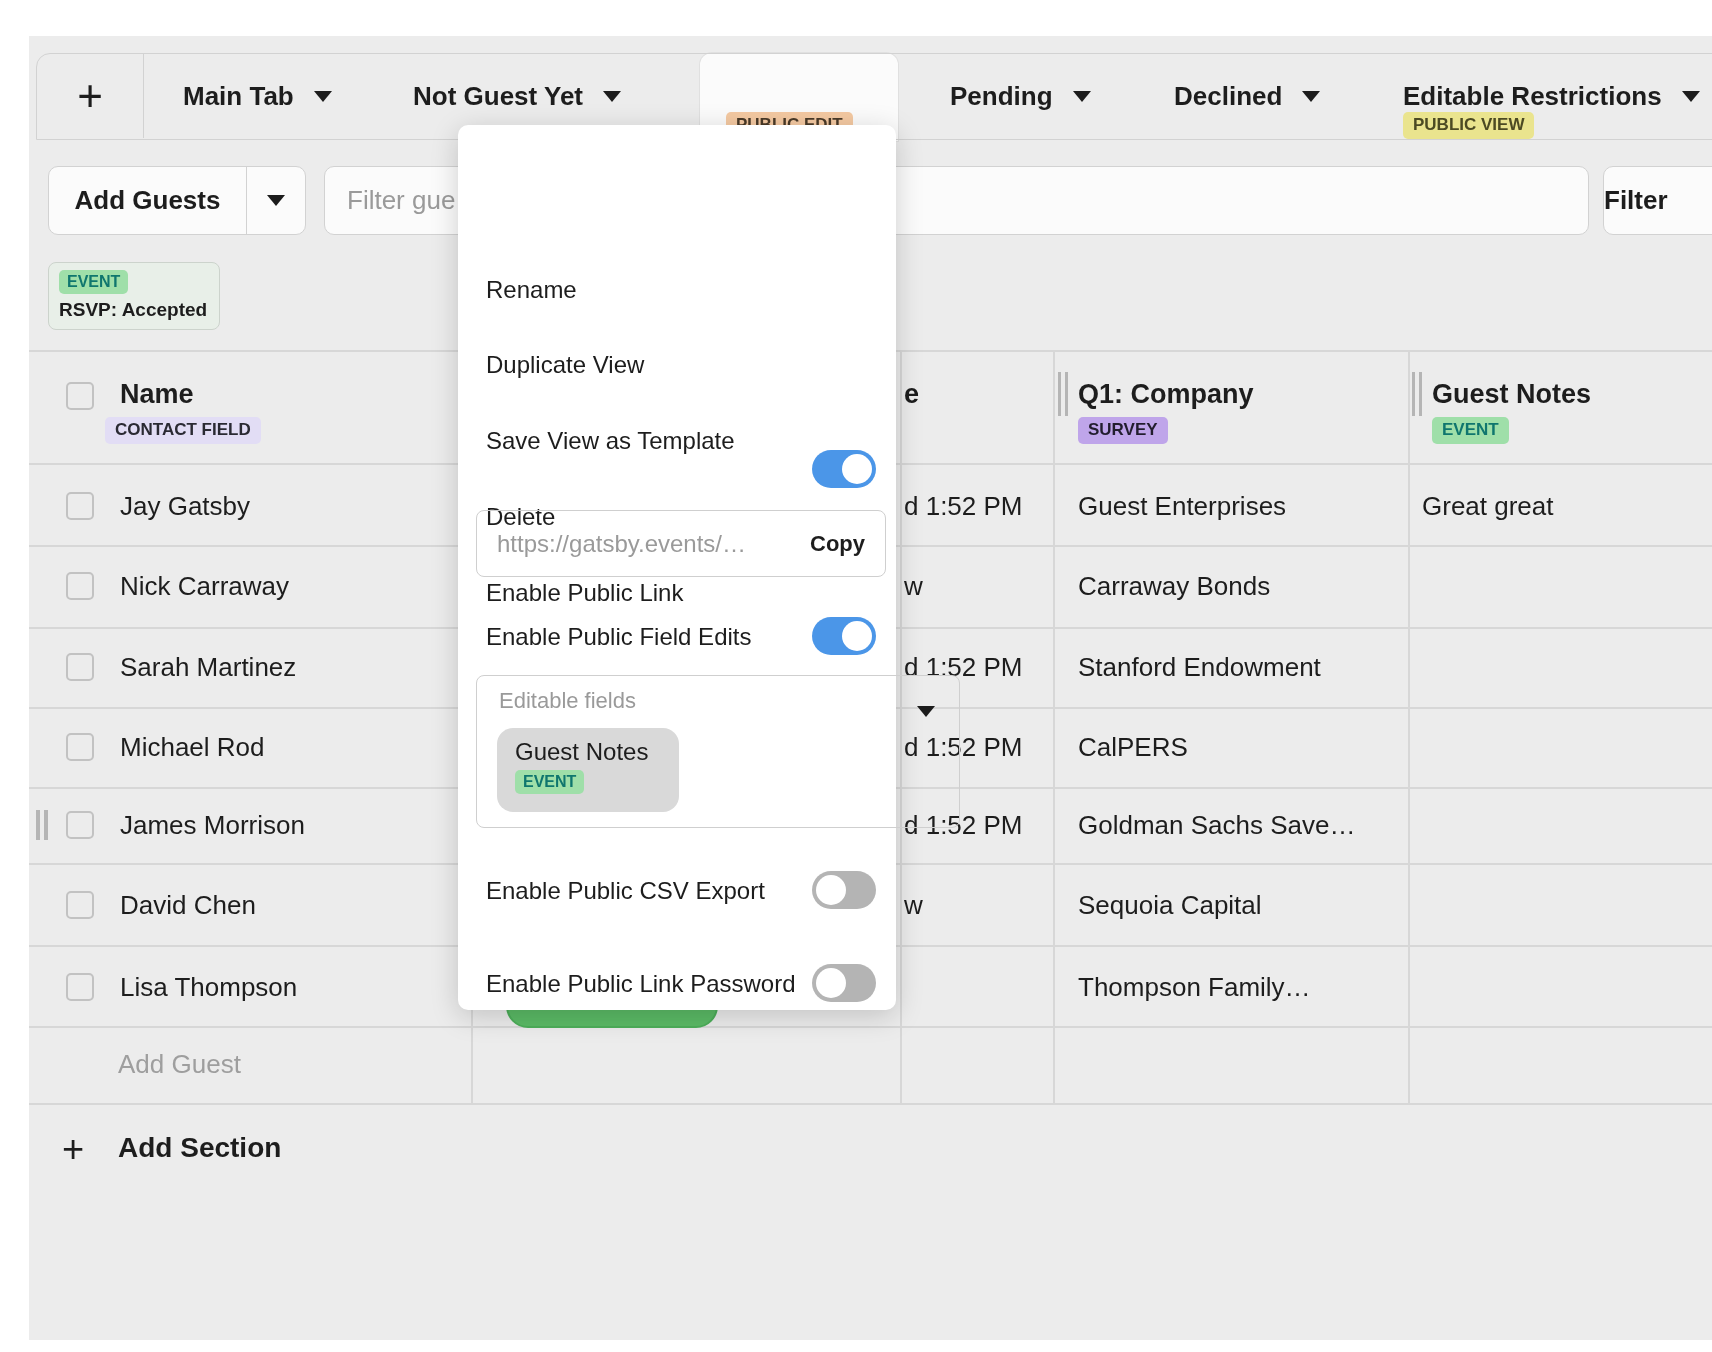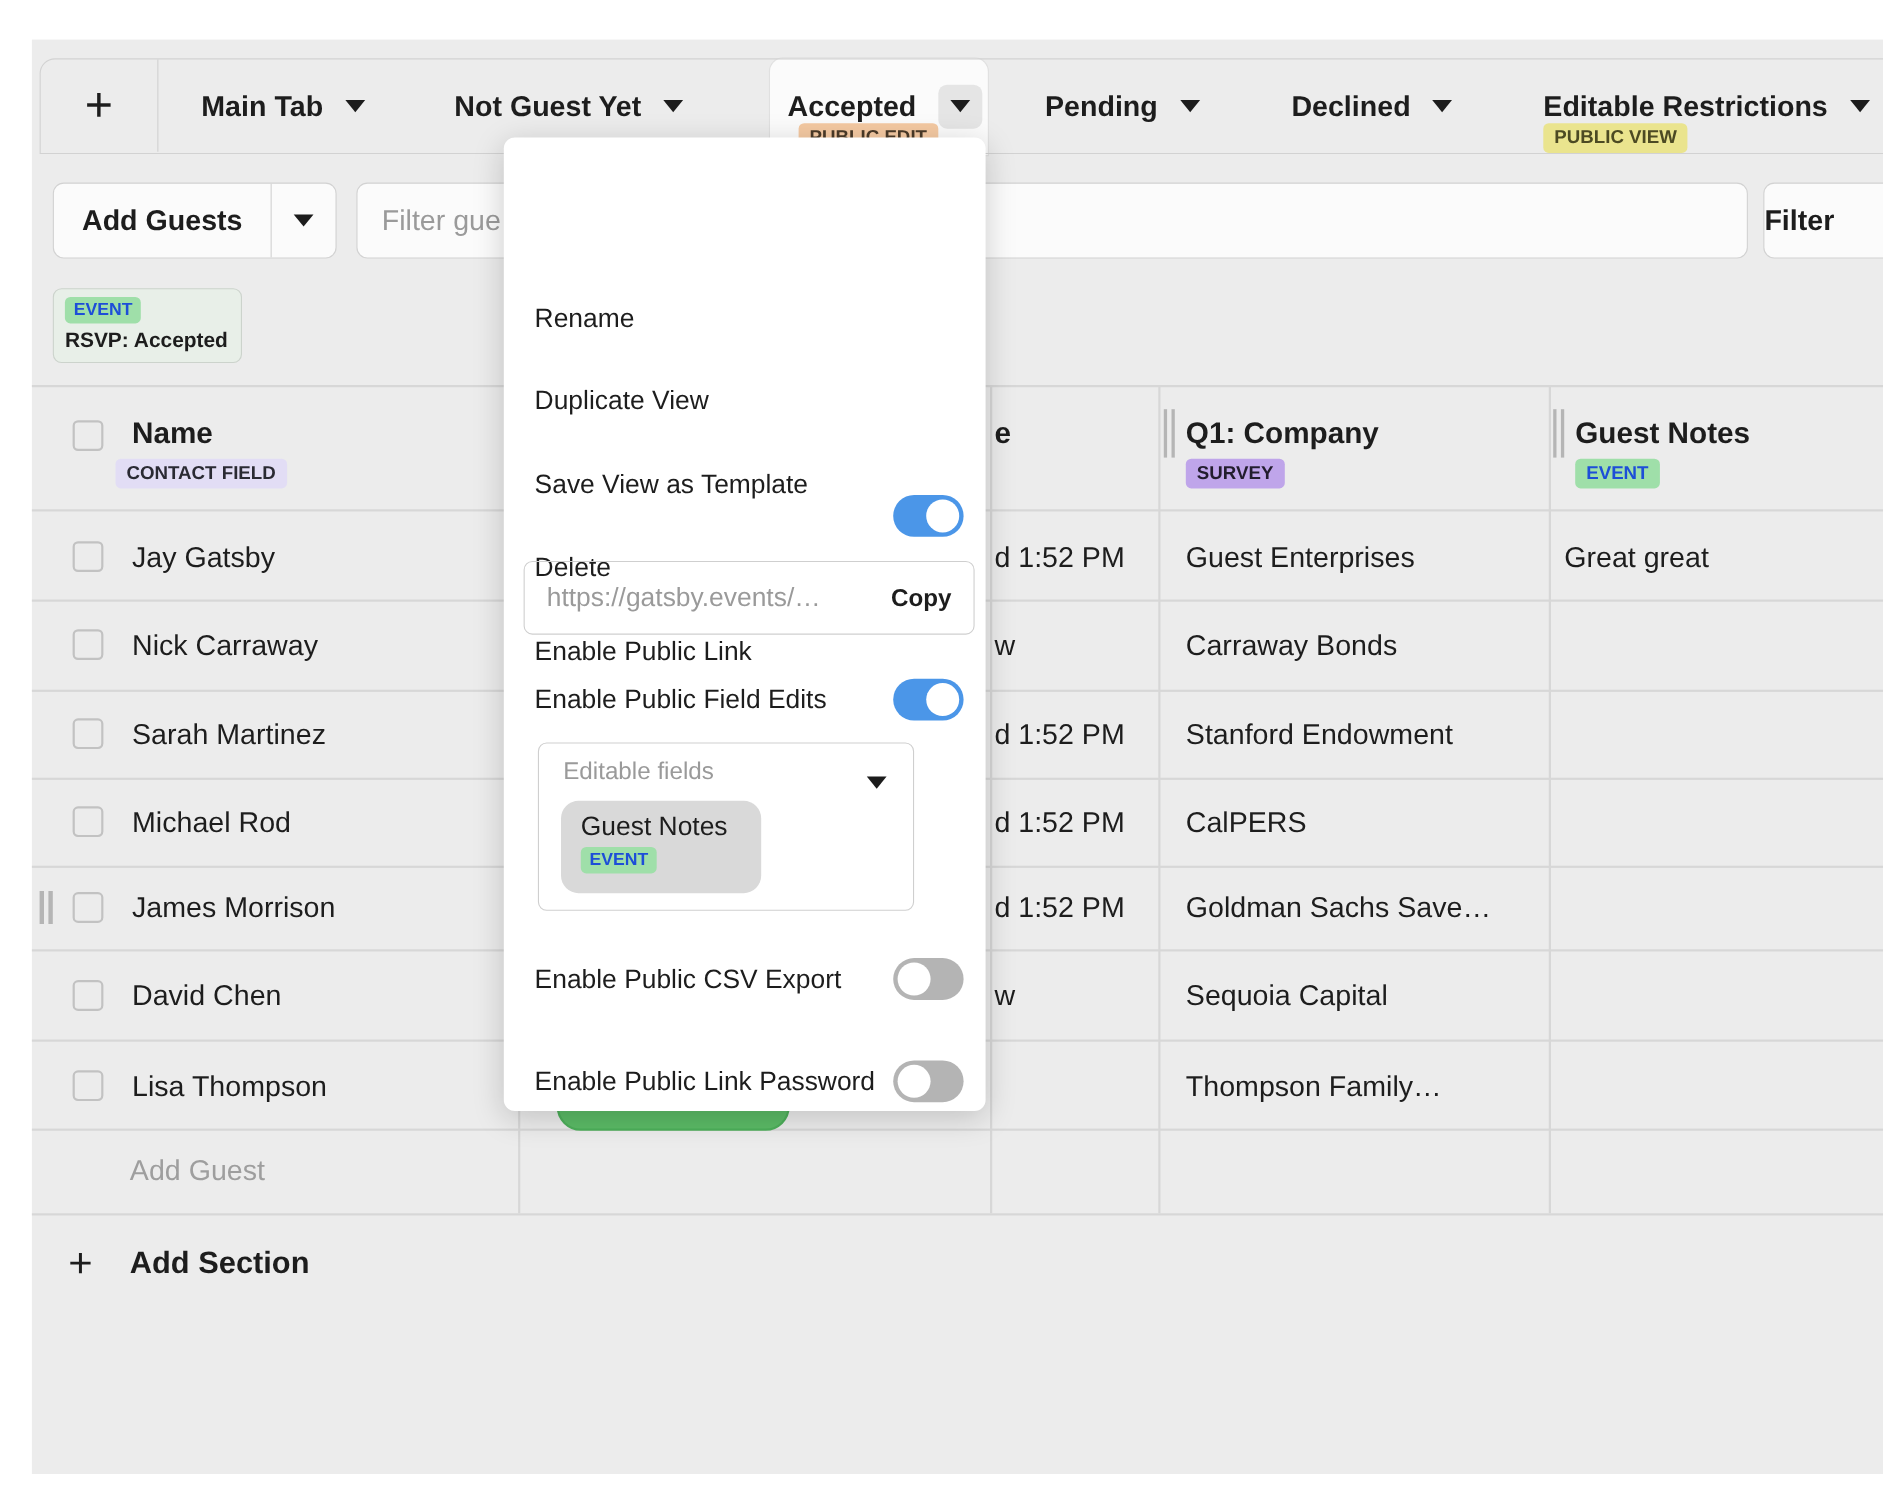--- a/index.html
+++ b/index.html
@@ -21,21 +21,21 @@
   .active-tab-bg{position:absolute;left:700px;top:53px;width:198px;height:88px;background:#fbfbfb;
                  border-radius:12px 12px 0 0;z-index:1;box-shadow:0 0 0 1px #e0e0e0;}
   .caret-btn{width:40px;height:40px;background:#e5e5e5;border-radius:8px;
              display:flex;align-items:center;justify-content:center;}
   .badge{display:inline-block;font-size:17px;font-weight:700;padding:4px 10px;border-radius:5px;
          white-space:nowrap;line-height:1.1;}
   .b-edit{background:#f4c9a2;color:#4a3a28;}
   .b-view{background:#eae48e;color:#4c4a23;}
   .b-contact{background:#e2ddf5;color:#2a2a33;}
   .b-survey{background:#bfa5ea;color:#221d2e;}
-  .b-event{background:#9fdfa9;color:#1d4ed8;}
+  .b-event{background:#9fdfa9;color:#0f766e;}
 
   
   .btn-white{background:#fbfbfb;border:1.5px solid #d2d2d2;border-radius:10px;box-sizing:border-box;
              display:flex;align-items:center;justify-content:space-between;font-weight:700;font-size:26px;z-index:1;}
   .addguests{left:48px;top:166px;width:258px;height:69px;padding:0;}
   .ag-main{flex:1;text-align:center;}
   .ag-split{width:58px;height:100%;border-left:1.5px solid #d2d2d2;display:flex;align-items:center;justify-content:center;}
   .filter-input{left:324px;top:166px;width:1265px;height:69px;background:#fbfbfb;border:1.5px solid #d2d2d2;
                 border-radius:10px;box-sizing:border-box;display:flex;align-items:center;padding-left:22px;
                 font-size:26px;color:#9a9a9a;z-index:1;}
@@ -70,22 +70,22 @@
   .toggle{position:absolute;width:64px;height:38px;border-radius:19px;}
   .toggle.on{background:#4b96e8;}
   .toggle.off{background:#b4b4b4;}
   .toggle .knob{position:absolute;top:4px;width:30px;height:30px;border-radius:50%;background:#fff;}
   .toggle.on .knob{right:4px;}
   .toggle.off .knob{left:4px;}
   .url-box{position:absolute;left:18px;top:385px;width:410px;height:67px;border:1.5px solid #cfcfcf;
            border-radius:8px;box-sizing:border-box;display:flex;align-items:center;padding:0 20px;}
   .url-text{flex:1;font-size:24px;color:#9a9a9a;white-space:nowrap;overflow:hidden;}
   .copy-label{font-size:22px;font-weight:700;}
-  .efields{position:absolute;left:18px;top:550px;width:342px;height:153px;border:1.5px solid #cfcfcf;
-           border-radius:8px;box-sizing:border-box;margin-left:13px;}
+  .efields{position:absolute;left:18px;top:550px;width:484px;height:153px;border:1.5px solid #cfcfcf;
+           border-radius:8px;box-sizing:border-box;}
   .efields-label{position:absolute;left:22px;top:12px;font-size:22px;color:#9a9a9a;}
   .efields-caret{position:absolute;right:24px;top:30px;}
   .gchip{position:absolute;left:20px;top:52px;width:182px;height:84px;background:#d9d9d9;border-radius:16px;
          box-sizing:border-box;padding:10px 0 0 18px;}
   .gchip-name{font-size:24px;}
   .gchip .badge{font-size:16px;padding:3px 8px;margin-top:4px;}
 </style>
 </head>
 <body>
 
@@ -99,26 +99,20 @@
     </div>
   </div>
 
   <div class="tab" style="left:183px">
     <span class="tab-label">Main Tab</span>
     <span class="caret"></span>
   </div>
   <div class="tab" style="left:413px">
     <span class="tab-label">Not Guest Yet</span>
     <span class="caret"></span>
-  </div>
-  <div class="tab" style="left:716px">
-    <span class="tab-label">Accepted</span>
-    <span class="caret-btn">
-      <span class="caret"></span>
-    </span>
   </div>
   <span class="badge b-edit abs" style="left:726px;top:112px;z-index:2">PUBLIC EDIT</span>
   <div class="tab" style="left:950px">
     <span class="tab-label">Pending</span>
     <span class="caret"></span>
   </div>
   <div class="tab" style="left:1174px">
     <span class="tab-label">Declined</span>
     <span class="caret"></span>
   </div>

